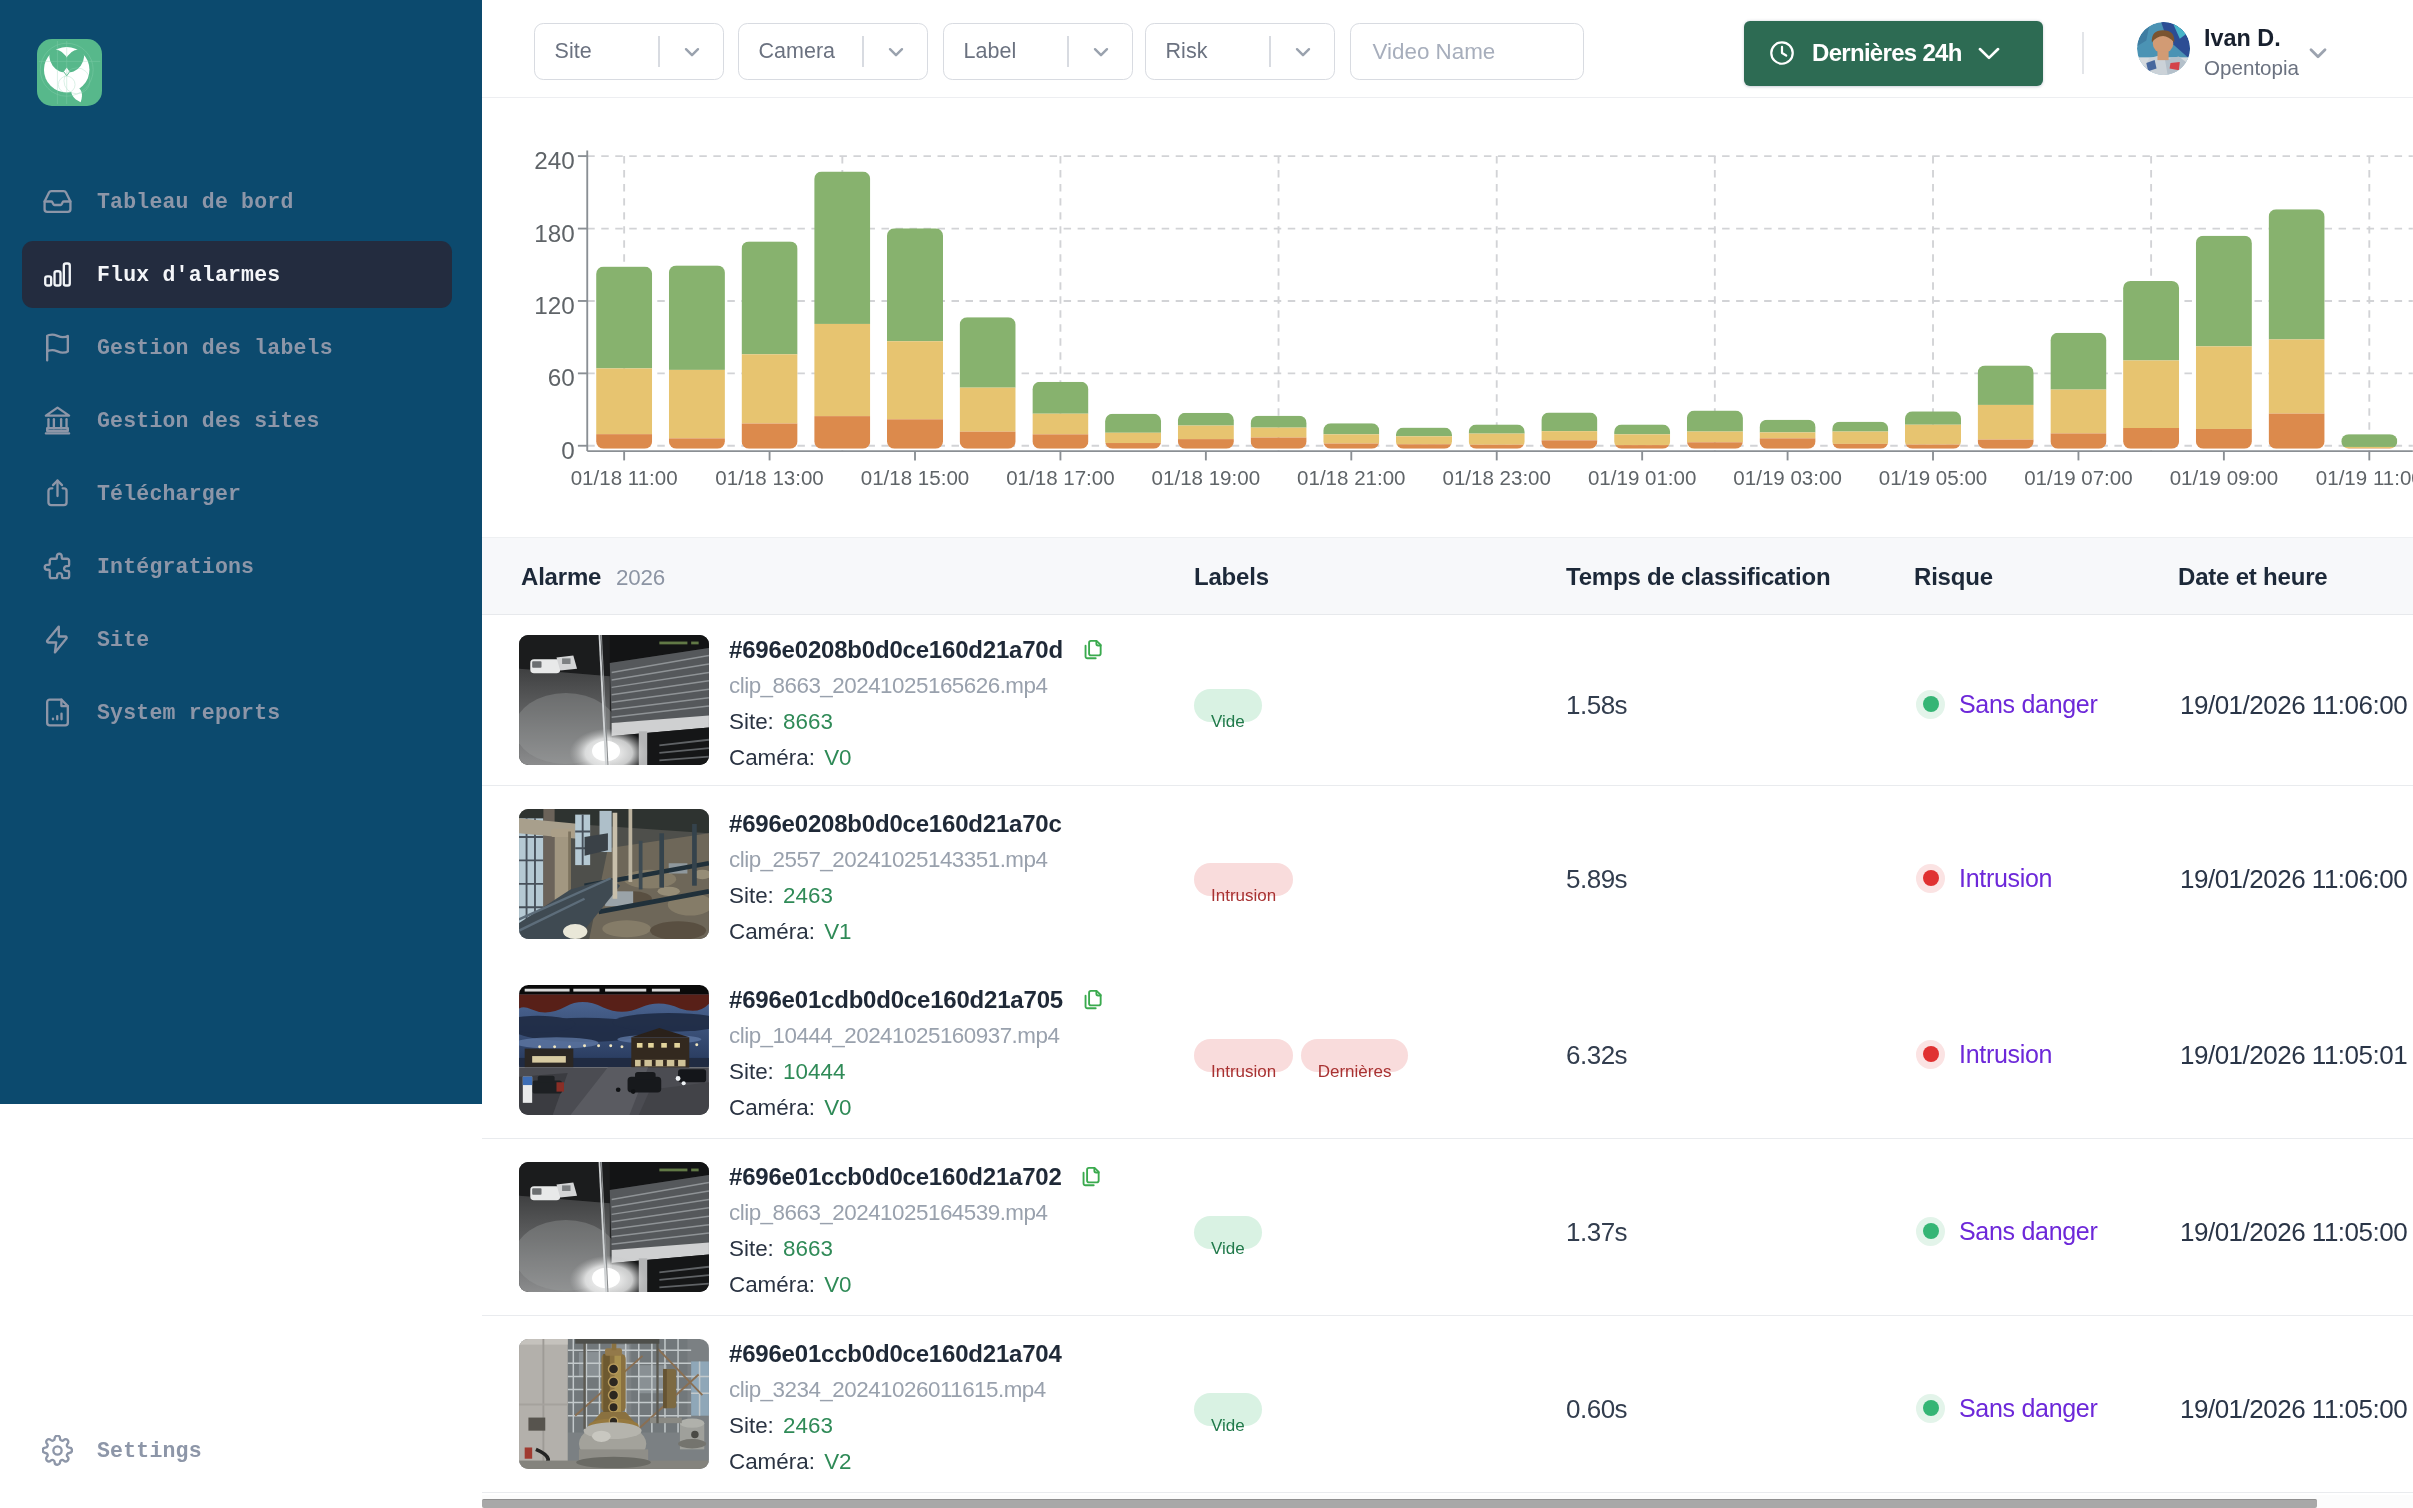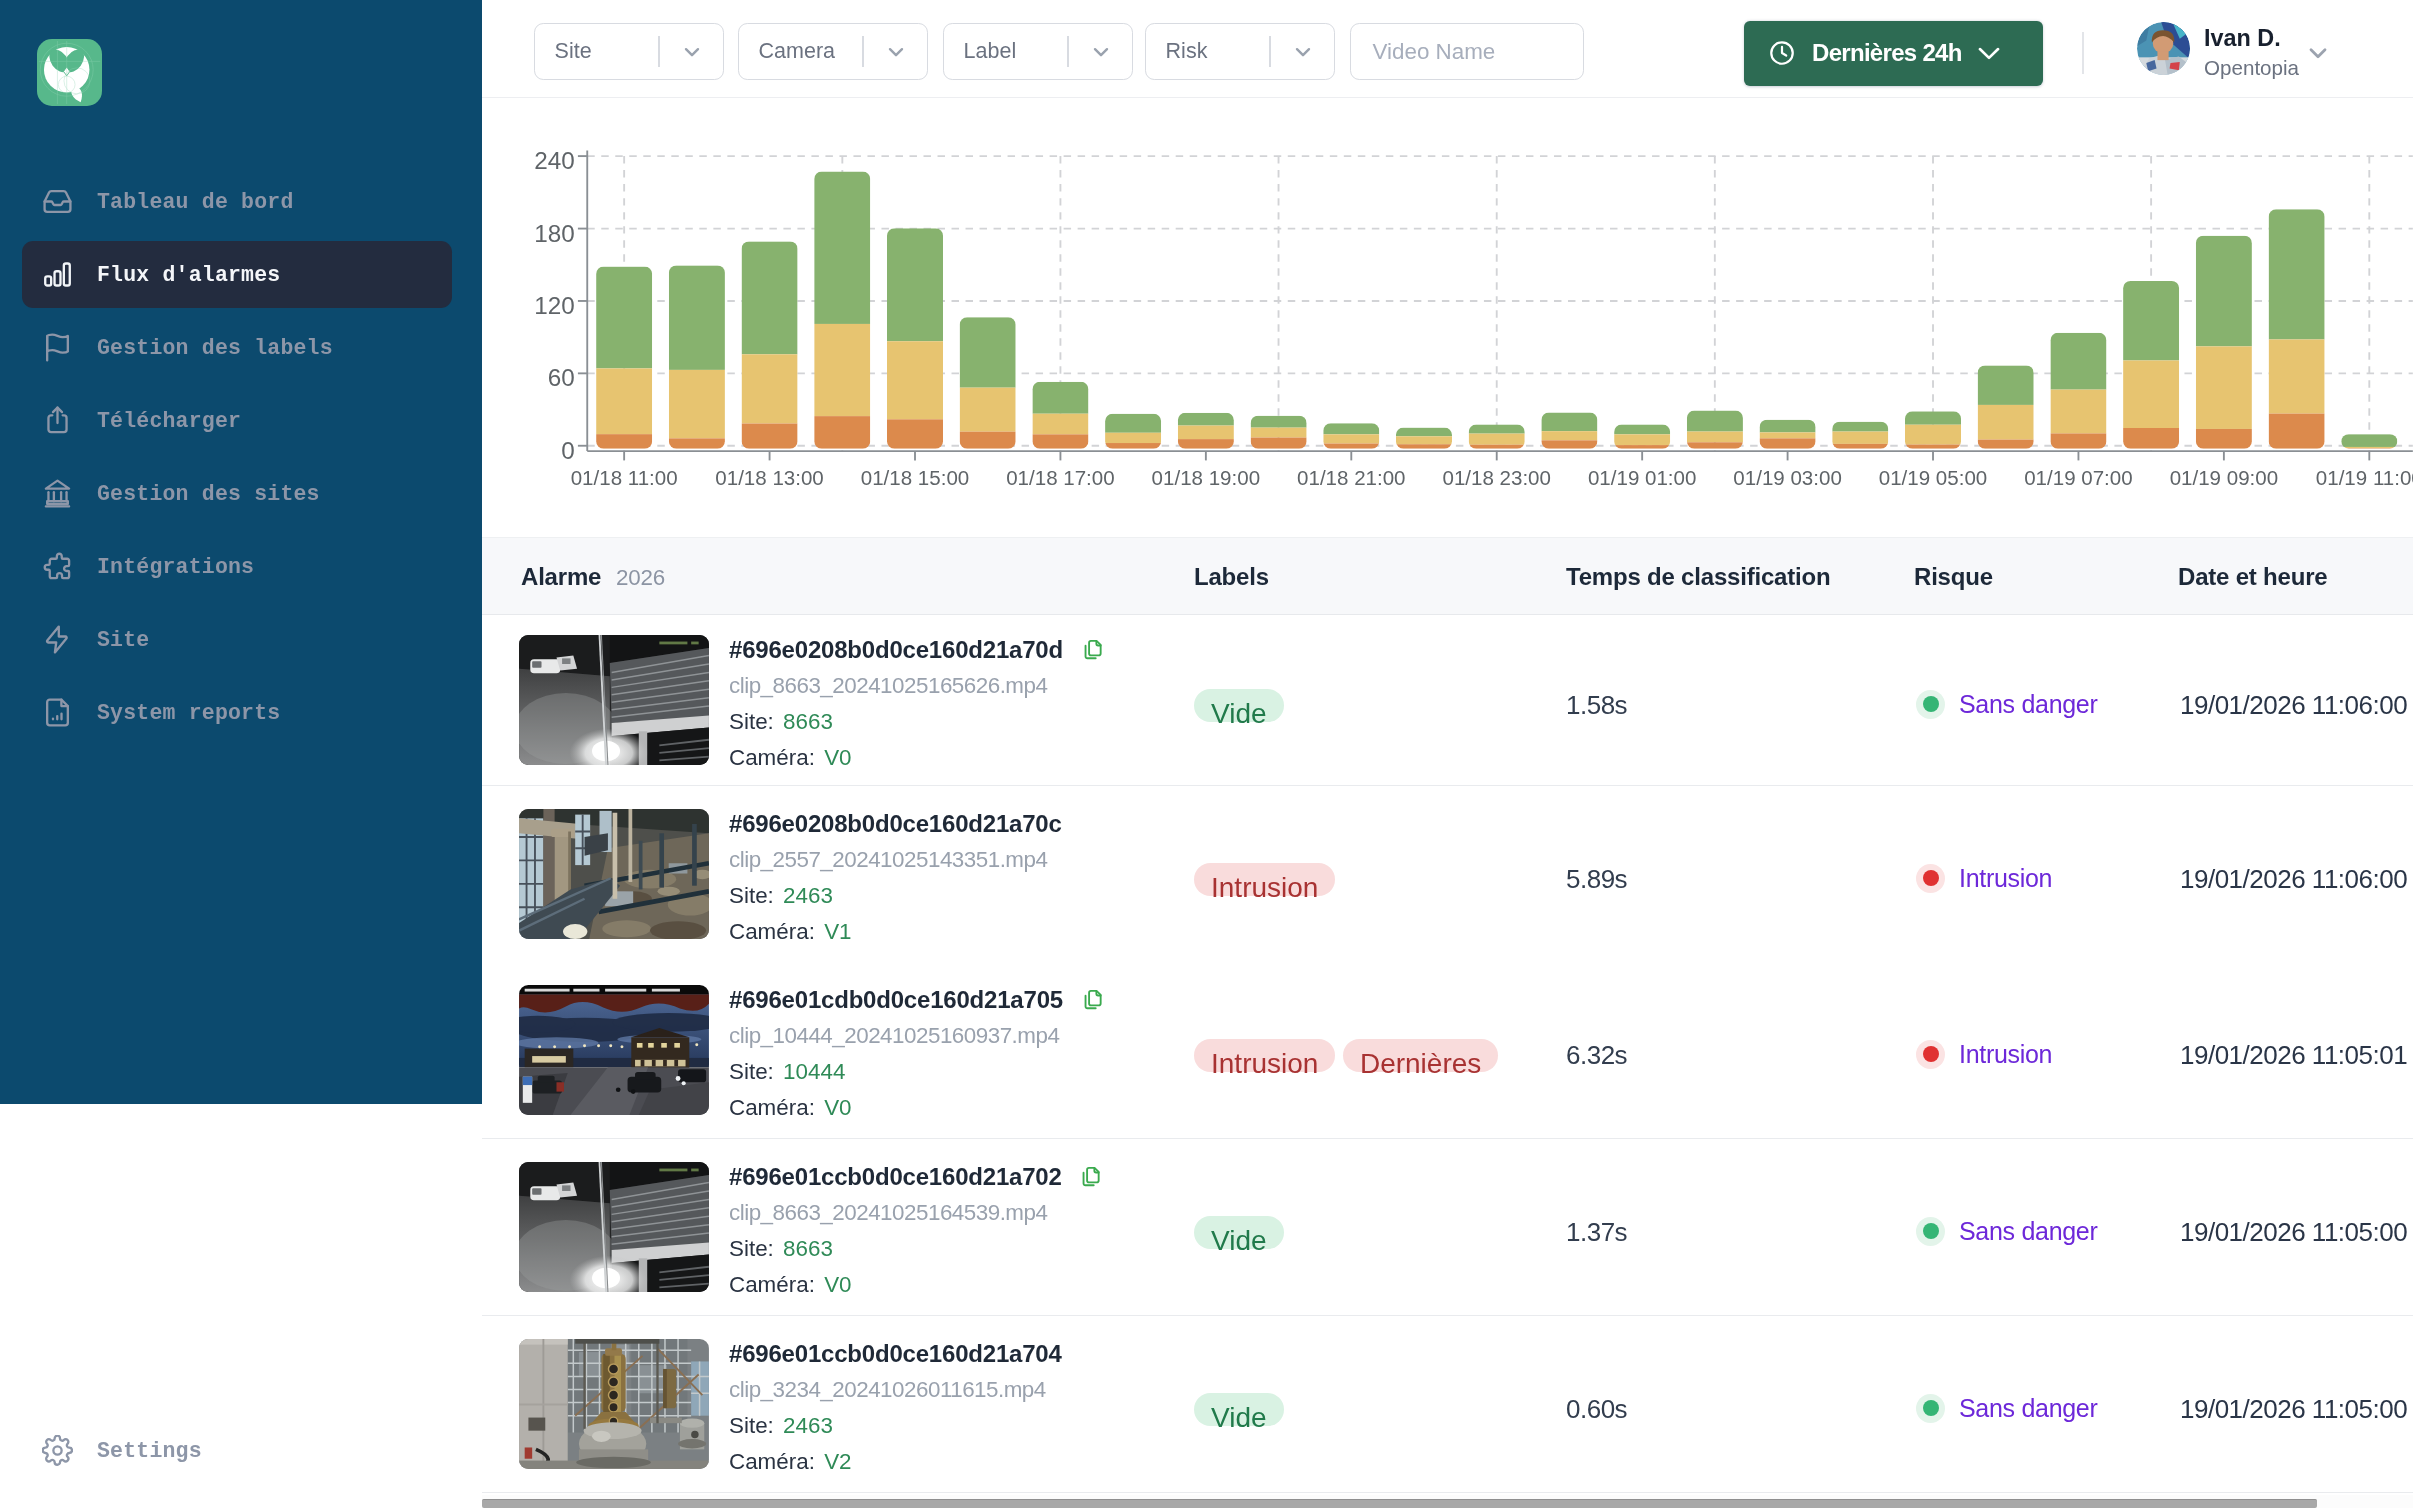--- a/index.html
+++ b/index.html
@@ -45,21 +45,21 @@
 .info { position:absolute; left:247px; top:50%; height:142px; margin-top:-68px; }
 .title { font-size:24px; font-weight:700; color:#1f2937; letter-spacing:-0.2px; height:36px;
   display:flex; align-items:center; }
 .cpy { width:22.4px; height:24px; margin-left:18.7px; }
 .clip { font-size:22.4px; color:#99a1ad; height:36px; display:flex; align-items:center;
   letter-spacing:-0.5px; }
 .meta { font-size:22.4px; color:#2a3342; height:36px; display:flex; align-items:center; }
 .meta .gv { color:#2f8a57; margin-left:9.3px; }
 .cell { position:absolute; top:50%; }
 .pills { left:712px; height:33px; margin-top:-11.2px; display:flex; gap:7.5px; }
-.pill { height:33px; line-height:33px; border-radius:16.4px; padding:8px 17px; font-size:28px; }
+.pill { height:33px; line-height:33px; border-radius:16.4px; padding:16px 17px; font-size:17px; }
 .pill.g { background:#d9f2e3; color:#217a4b; }
 .pill.r { background:#f9dcdc; color:#a83232; }
 .time { left:1084px; margin-top:-10.3px; font-size:26px; color:#323d4e; letter-spacing:-0.5px; }
 .risk { left:1434px; margin-top:-10.3px; display:flex; align-items:center; }
 .halo { width:29px; height:29px; border-radius:50%; display:flex; align-items:center;
   justify-content:center; }
 .halo span { width:16px; height:16px; border-radius:50%; display:block; }
 .dot-g { background:#e3f4ea; } .dot-g span { background:#35b575; }
 .dot-r { background:#fbe3e3; } .dot-r span { background:#e03131; }
 .rtext { margin-left:14px; font-size:25px; color:#6d28d9; letter-spacing:-0.3px; }
@@ -105,37 +105,37 @@
       </div>
       <div class="mi">
         <svg class="ic" viewBox="0 0 24 24" fill="none" stroke="#8d96a8" stroke-width="1.8" stroke-linecap="round" stroke-linejoin="round">
           <path d="M4 22V4"></path>
           <path d="M4 15s1-1 4-1 5 2 8 2 4-1 4-1V3s-1 1-4 1-5-2-8-2-4 1-4 1z"></path>
         </svg>
         <span>Gestion des labels</span>
       </div>
       <div class="mi">
         <svg class="ic" viewBox="0 0 24 24" fill="none" stroke="#8d96a8" stroke-width="1.8" stroke-linecap="round" stroke-linejoin="round">
-          <path d="M16 8h1a2 2 0 0 1 2 2v9a2 2 0 0 1-2 2H7a2 2 0 0 1-2-2v-9a2 2 0 0 1 2-2h1"></path>
-          <path d="M12 14V2"></path>
-          <path d="m8.5 5.5 3.5-3.5 3.5 3.5"></path>
-        </svg>
-        <span>Télécharger</span>
-      </div>
-      <div class="mi">
-        <svg class="ic" viewBox="0 0 24 24" fill="none" stroke="#8d96a8" stroke-width="1.8" stroke-linecap="round" stroke-linejoin="round">
           <path d="M3 22h18"></path>
           <path d="M5 18v-7"></path>
           <path d="M9.2 18v-7"></path>
           <path d="M14.8 18v-7"></path>
           <path d="M19 18v-7"></path>
           <path d="M4 18h16v2.2H4z"></path>
           <path d="M12 2 3 8.2h18z"></path>
         </svg>
         <span>Gestion des sites</span>
+      </div>
+      <div class="mi">
+        <svg class="ic" viewBox="0 0 24 24" fill="none" stroke="#8d96a8" stroke-width="1.8" stroke-linecap="round" stroke-linejoin="round">
+          <path d="M16 8h1a2 2 0 0 1 2 2v9a2 2 0 0 1-2 2H7a2 2 0 0 1-2-2v-9a2 2 0 0 1 2-2h1"></path>
+          <path d="M12 14V2"></path>
+          <path d="m8.5 5.5 3.5-3.5 3.5 3.5"></path>
+        </svg>
+        <span>Télécharger</span>
       </div>
       <div class="mi">
         <svg class="ic" viewBox="0 0 24 24" fill="none" stroke="#8d96a8" stroke-width="1.8" stroke-linecap="round" stroke-linejoin="round">
           <path d="M13.4 2.1a1.9 1.9 0 0 0-1.9 1.9v1.2a.8.8 0 0 1-.8.8H7.5a1.5 1.5 0 0 0-1.5 1.5v2.4a.8.8 0 0 1-.8.8H4a1.9 1.9 0 1 0 0 3.8h1.2a.8.8 0 0 1 .8.8v4.2A1.5 1.5 0 0 0 7.5 21h3.4a.8.8 0 0 0 .8-.8V19a1.9 1.9 0 1 1 3.8 0v1.2a.8.8 0 0 0 .8.8h3.2a1.5 1.5 0 0 0 1.5-1.5v-3.2a.8.8 0 0 0-.8-.8H19a1.9 1.9 0 1 1 0-3.8h1.2a.8.8 0 0 0 .8-.8V7.5A1.5 1.5 0 0 0 19.5 6h-3.4a.8.8 0 0 1-.8-.8V4a1.9 1.9 0 0 0-1.9-1.9z"></path>
         </svg>
         <span>Intégrations</span>
       </div>
       <div class="mi">
         <svg class="ic" viewBox="0 0 24 24" fill="none" stroke="#8d96a8" stroke-width="1.8" stroke-linecap="round" stroke-linejoin="round">
           <path d="M13 2 4.1 12.7a1 1 0 0 0 .77 1.64H11L10 22l8.9-10.7a1 1 0 0 0-.77-1.64H13z"></path>

